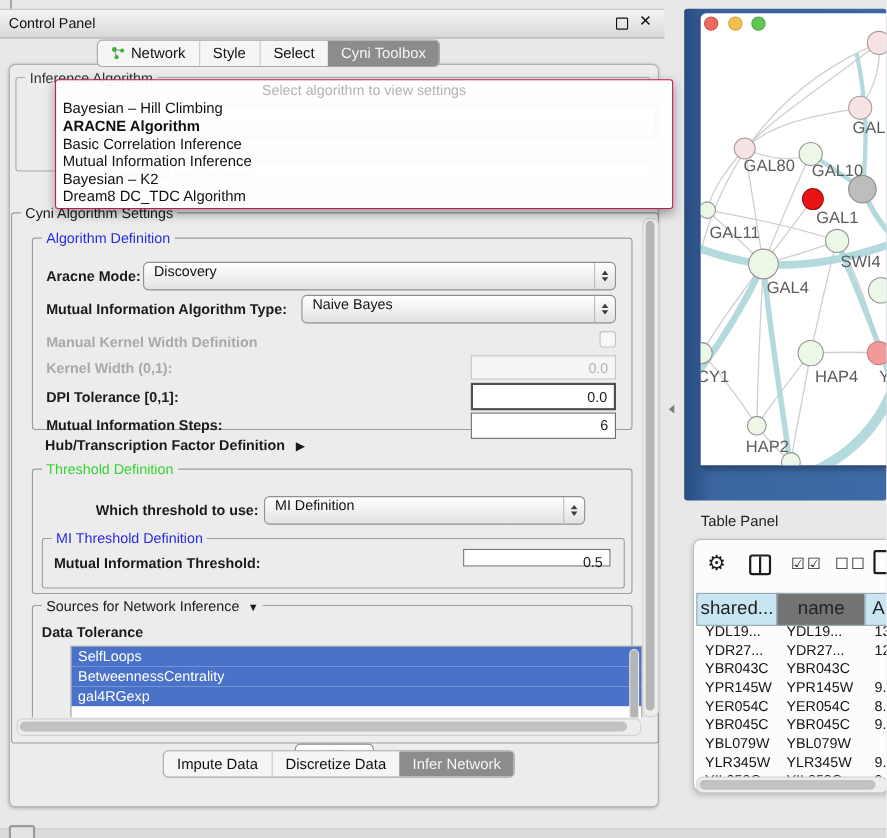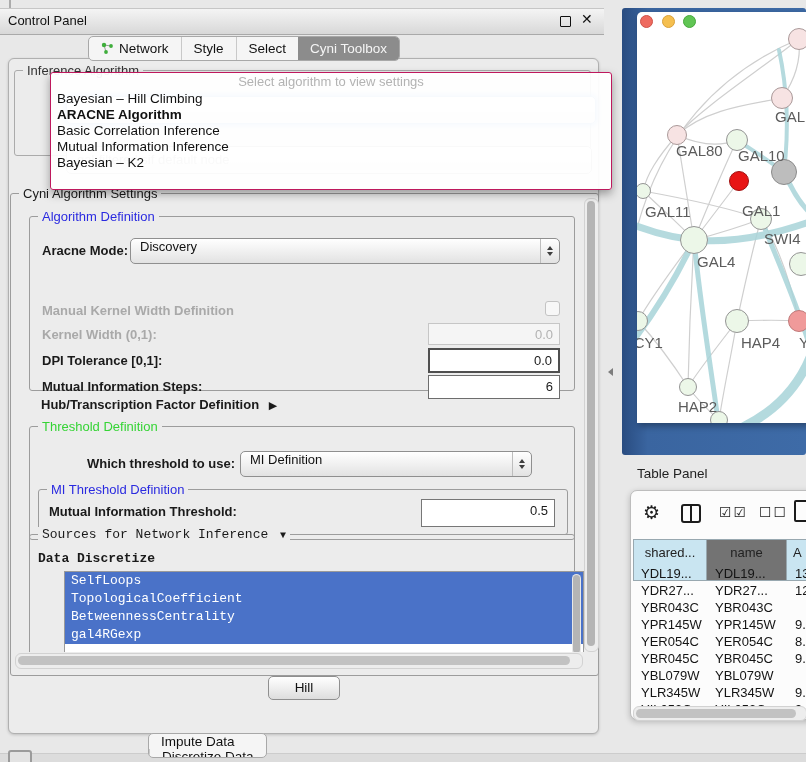--- a/index.html
+++ b/index.html
@@ -92,21 +92,21 @@
   .nlabel{position:absolute;font-size:15px;color:#5c5c5c;white-space:nowrap;}
 
   
   .tptitle{left:637px;top:466px;font-size:13.5px;color:#222;}
   .tpbox{left:630px;top:490px;width:220px;height:228px;background:#fcfcfc;border:1px solid #bdbdbd;
          border-radius:7px;box-shadow:0 2px 6px rgba(0,0,0,.22);}
   .tico{position:absolute;color:#1c1c1c;}
   .colicon{width:20px;height:19px;border:2px solid #1c1c1c;border-radius:3px;box-sizing:border-box;position:relative;}
   .colicon:after{content:"";position:absolute;left:7px;top:0;width:2px;height:100%;background:#1c1c1c;}
   .docicon{width:17px;height:22px;border:2px solid #1c1c1c;border-radius:2px;box-sizing:border-box;}
-  .th{position:absolute;height:42px;line-height:26px;text-align:center;font-size:13px;color:#222;
+  .th{position:absolute;height:30px;line-height:26px;text-align:center;font-size:17px;color:#222;
       border:1px solid #98a8b0;box-sizing:border-box;}
   .th.bluebg{background:#c9e5f1;}
   .th.graybg{background:#737373;}
   .trow{position:absolute;left:2px;width:216px;height:17px;display:grid;grid-template-columns:74px 80px 1fr;
         font-size:13px;line-height:17px;color:#141414;}
   .trow span{padding-left:8px;white-space:nowrap;overflow:hidden;}
 
   .divarrow{width:0;height:0;border-top:4.5px solid transparent;border-bottom:4.5px solid transparent;
             border-right:5px solid #7d7d7d;}
   .bottomband{left:0;top:753px;width:806px;height:9px;background:#dcdcdc;border-top:1px solid #cccccc;}
@@ -155,37 +155,46 @@
       </div>
   </div>
 
   <div class="abs popup">
     <div class="hd">Select algorithm to view settings</div>
     <div class="opt">Bayesian – Hill Climbing</div>
     <div class="opt b">ARACNE Algorithm</div>
     <div class="opt">Basic Correlation Inference</div>
     <div class="opt">Mutual Information Inference</div>
     <div class="opt">Bayesian – K2</div>
+    <div class="opt">Dream8 DC_TDC Algorithm</div>
   </div>
 
   <div class="grp" style="left:10px;top:193px;width:587px;height:481px;">
     <div class="gtitle">Cyni Algorithm Settings</div>
 
     <div class="abs" style="left:0;top:0;width:575px;height:458px;overflow:hidden;">
 
       <div class="grp" style="left:18px;top:22px;width:544px;height:173px;">
         <div class="gtitle blue">Algorithm Definition</div>
         <div class="lbl b" style="left:12px;top:26px;">Aracne Mode:</div>
         <div class="combo" style="left:100px;top:21px;width:430px;height:26px;">
           <span>Discovery</span>
           <span class="spin">
               <span class="up"></span>
               <span class="dn"></span>
             </span>
         </div>
+        <div class="lbl b" style="left:12px;top:56px;">Mutual Information Algorithm Type:</div>
+        <div class="combo" style="left:244px;top:51px;width:286px;height:26px;">
+          <span>Naive Bayes</span>
+          <span class="spin">
+              <span class="up"></span>
+              <span class="dn"></span>
+            </span>
+        </div>
         <div class="lbl b dis" style="left:12px;top:86px;">Manual Kernel Width Definition</div>
         <div class="cbox" style="left:515px;top:84px;"></div>
         <div class="lbl dis b" style="left:12px;top:110px;">Kernel Width (0,1):</div>
         <div class="tfield off" style="left:398px;top:106px;width:132px;height:22px;">0.0</div>
         <div class="lbl b" style="left:12px;top:136px;">DPI Tolerance [0,1]:</div>
         <div class="tfield strong" style="left:398px;top:131px;width:132px;height:25px;line-height:21px;">0.0</div>
         <div class="lbl b" style="left:12px;top:162px;">Mutual Information Steps:</div>
         <div class="tfield med" style="left:398px;top:158px;width:132px;height:24px;">6</div>
       </div>
 
@@ -200,53 +209,52 @@
         <div class="combo" style="left:210px;top:24px;width:292px;height:26px;">
           <span>MI Definition</span>
           <span class="spin">
               <span class="up"></span>
               <span class="dn"></span>
             </span>
         </div>
         <div class="grp" style="left:8px;top:62px;width:528px;height:44px;">
           <div class="gtitle blue">MI Threshold Definition</div>
           <div class="lbl b" style="left:10px;top:14px;">Mutual Information Threshold:</div>
-          <div class="tfield" style="left:382px;top:9px;width:134px;height:28px;border:1.5px solid #777;padding-left:40px;">0.5</div>
-        </div>
-      </div>
-
-      <div class="grp" style="left:18px;top:340px;width:544px;height:130px;font-family:Liberation Mono, monospace;">
+          <div class="tfield" style="left:382px;top:9px;width:134px;height:16px;border:1.5px solid #777;padding-left:40px;">0.5</div>
+        </div>
+      </div>
+
+      <div class="grp" style="left:18px;top:356px;width:544px;height:130px;">
         <div class="gtitle">
           <span>Sources for Network Inference</span>
           <span style="font-size:10px;margin-left:4px;">▼</span>
         </div>
-        <div class="lbl b" style="left:8px;top:16px;">Data Discretize</div>
+        <div class="lbl b" style="left:8px;top:16px;">Data Tolerance</div>
         <div class="attrlist" style="left:34px;top:36px;width:518px;height:90px;">
           <div class="attritem">SelfLoops</div>
-          <div class="attritem">TopologicalCoefficient</div>
           <div class="attritem">BetweennessCentrality</div>
           <div class="attritem">gal4RGexp</div>
           <div class="vtrack" style="right:2px;top:2px;width:9px;height:84px;border:none;background:#e8e8e8;">
             <div class="vthumb" style="left:1px;top:1px;width:7px;height:78px;"></div>
           </div>
         </div>
       </div>
     </div>
 
     <div class="vtrack" style="left:573px;top:4px;width:13px;height:452px;">
       <div class="vthumb" style="left:2px;top:2px;width:8px;height:445px;"></div>
     </div>
     <div class="htrack" style="left:4px;top:459px;width:566px;height:14px;">
       <div class="hthumb" style="left:2px;top:2px;width:552px;height:9px;"></div>
     </div>
   </div>
 
   <div class="applybtn" style="left:268px;top:676px;width:70px;height:22px;">Hill</div>
 
-  <div class="abs tabstrip" style="left:148px;top:733px;flex-direction:column;">
+  <div class="abs tabstrip" style="left:148px;top:682px;">
     <div class="tab">
         <span>Impute Data</span>
       </div>
     <div class="tab">
         <span>Discretize Data</span>
       </div>
     <div class="tab sel">
         <span>Infer Network</span>
       </div>
   </div>
@@ -307,21 +315,21 @@
     <div class="node node-green" style="left:43px;top:214px;width:28px;height:28px;"></div>
     <div class="node node-green" style="left:-9px;top:299px;width:20px;height:20px;"></div>
     <div class="node node-green" style="left:88px;top:297px;width:24px;height:24px;"></div>
     <div class="node node-salmon" style="left:151px;top:298px;width:22px;height:22px;"></div>
     <div class="node node-green" style="left:42px;top:366px;width:18px;height:18px;"></div>
     <div class="node node-green" style="left:73px;top:399px;width:18px;height:18px;"></div>
 
     <div class="nlabel" style="left:138px;top:96px;">GAL</div>
     <div class="nlabel" style="left:39px;top:130px;">GAL80</div>
     <div class="nlabel" style="left:101px;top:135px;">GAL10</div>
-    <div class="nlabel" style="left:105px;top:178px;margin-top:12px;">GAL1</div>
+    <div class="nlabel" style="left:105px;top:178px;">GAL1</div>
     <div class="nlabel" style="left:8px;top:191px;">GAL11</div>
     <div class="nlabel" style="left:127px;top:218px;">SWI4</div>
     <div class="nlabel" style="left:60px;top:241px;">GAL4</div>
     <div class="nlabel" style="left:-15px;top:322px;">GCY1</div>
     <div class="nlabel" style="left:104px;top:322px;">HAP4</div>
     <div class="nlabel" style="left:162px;top:322px;">Y</div>
     <div class="nlabel" style="left:41px;top:386px;">HAP2</div>
   </div>
 
   <div class="abs tptitle">Table Panel</div>

